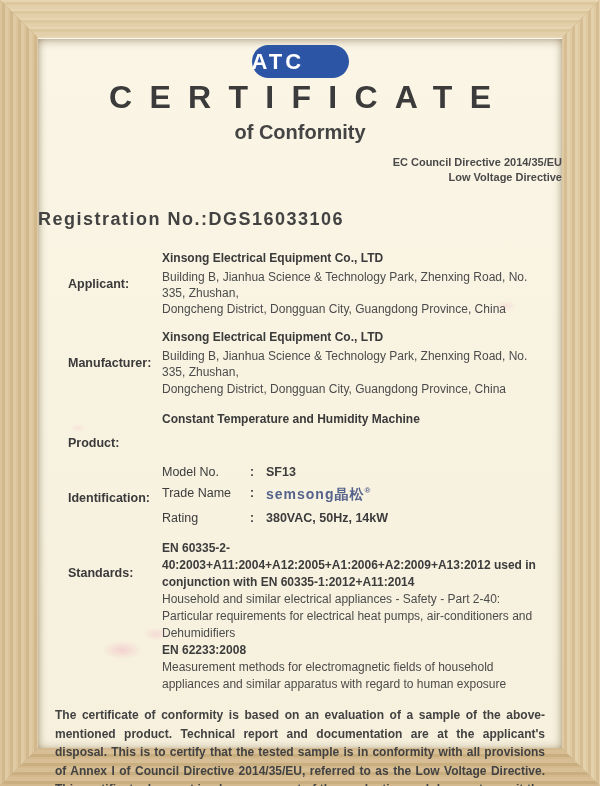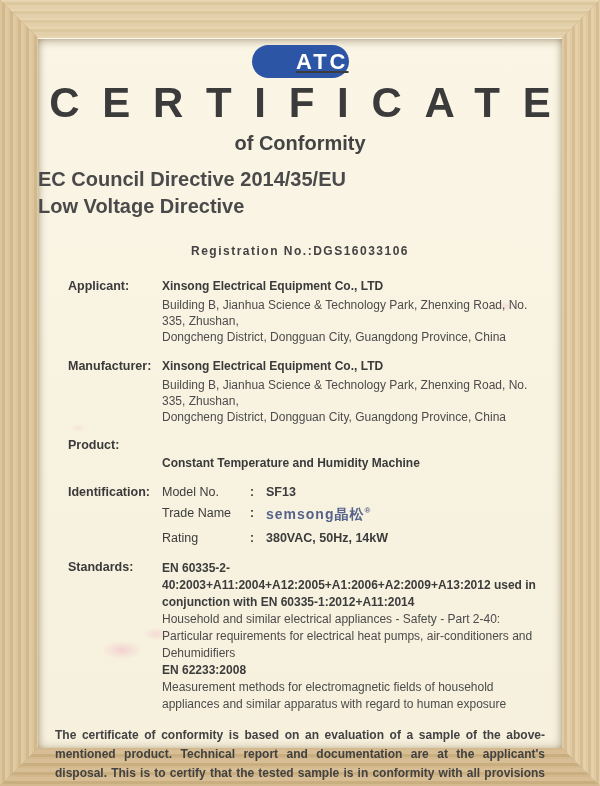--- a/index.html
+++ b/index.html
@@ -32,32 +32,32 @@
       linear-gradient(#faf5e5,#f6f0dd);
     box-shadow: inset 0 1px 0 rgba(255,255,250,.9),
                 inset 0 7px 10px -5px rgba(105,82,45,.55),
                 inset 0 -5px 8px -5px rgba(105,82,45,.35),
                 inset 7px 0 10px -7px rgba(105,82,45,.45),
                 inset -7px 0 10px -7px rgba(105,82,45,.45);
     color:#3c3c3c; }
 
   
   .atc-pill { width:97px; height:33px; margin:7px auto 0; border-radius:17px;
-    display:flex; align-items:center; justify-content:flex-end;text-decoration:underline; }
+    display:flex; align-items:center; justify-content:flex-start; }
   .atc-pill span { color:#fff; font-weight:bold; font-size:22px; letter-spacing:3px; }
   .title-line { text-align:center; margin-top:1px; }
-  .title-line span { font-size:42px; font-weight:bold; color:#3b3b3b; letter-spacing:.54em; margin-right:-.54em; }
+  .title-line span { font-size:32px; font-weight:bold; color:#3b3b3b; letter-spacing:.54em; margin-right:-.54em; }
   .subtitle { text-align:center; font-size:20px; font-weight:bold; margin-top:5px; color:#444; }
-  .directives { text-align:left; font-size:20px; font-weight:bold; color:#4a4a4a; margin-top:11px; line-height:1.35; }
-  .registration { text-align:center; font-size:12px; font-weight:bold; color:#424242; letter-spacing:1.5px; margin-top:24px; }
+  .directives { text-align:right; font-size:11px; font-weight:bold; color:#4a4a4a; margin-top:11px; line-height:1.35; }
+  .registration { text-align:left; font-size:18px; font-weight:bold; color:#424242; letter-spacing:1.5px; margin-top:24px; }
 
   
   .info { margin:21px 18px 0 30px; font-size:12px; }
   .row { display:grid; grid-template-columns:94px 1fr; margin-bottom:13px; }
-  .lbl { font-weight:bold; color:#3a3a3a; font-size:12.5px; }
+  .lbl { font-weight:bold; color:#3a3a3a; font-size:12.5px;margin-top:26px; }
   .val-name { font-weight:bold; color:#3a3a3a; font-size:12px; }
   .addr { color:#4c4c4c; margin-top:4px; line-height:1.35; }
   .ident-rows { display:grid; grid-template-columns:88px 16px 1fr; row-gap:7px; }
   .ident-rows .n { font-weight:normal; font-size:12.5px; }
   .ident-rows .c { font-weight:bold; }
   .ident-rows .v { font-weight:bold; font-size:12.5px; }
   .brand { font-weight:bold; font-size:14px; letter-spacing:1px; color:#55628b; }
   .brand sup { font-size:8px; }
   .std-lines { line-height:1.42; color:#4b4b4b; }
   .std-lines .b { font-weight:bold; color:#3c3c3c; }
@@ -109,21 +109,21 @@
           <div class="val-name">Xinsong Electrical Equipment Co., LTD</div>
           <div class="addr">
             <div>Building B, Jianhua Science &amp; Technology Park, Zhenxing Road, No. 335, Zhushan,</div>
             <div>Dongcheng District, Dongguan City, Guangdong Province, China</div>
           </div>
         </div>
       </div>
 
       <div class="row" style="margin-bottom:15px">
         <div class="lbl">Product:</div>
-        <div class="val-name" style="margin-top:18px">Constant Temperature and Humidity Machine</div>
+        <div class="val-name" style="margin-top:2px">Constant Temperature and Humidity Machine</div>
       </div>
 
       <div class="row" style="margin-bottom:15px">
         <div class="lbl">Identification:</div>
         <div class="ident-rows">
           <div class="n">Model No.</div>
           <div class="c">:</div>
           <div class="v">SF13</div>
 
           <div class="n">Trade Name</div>

